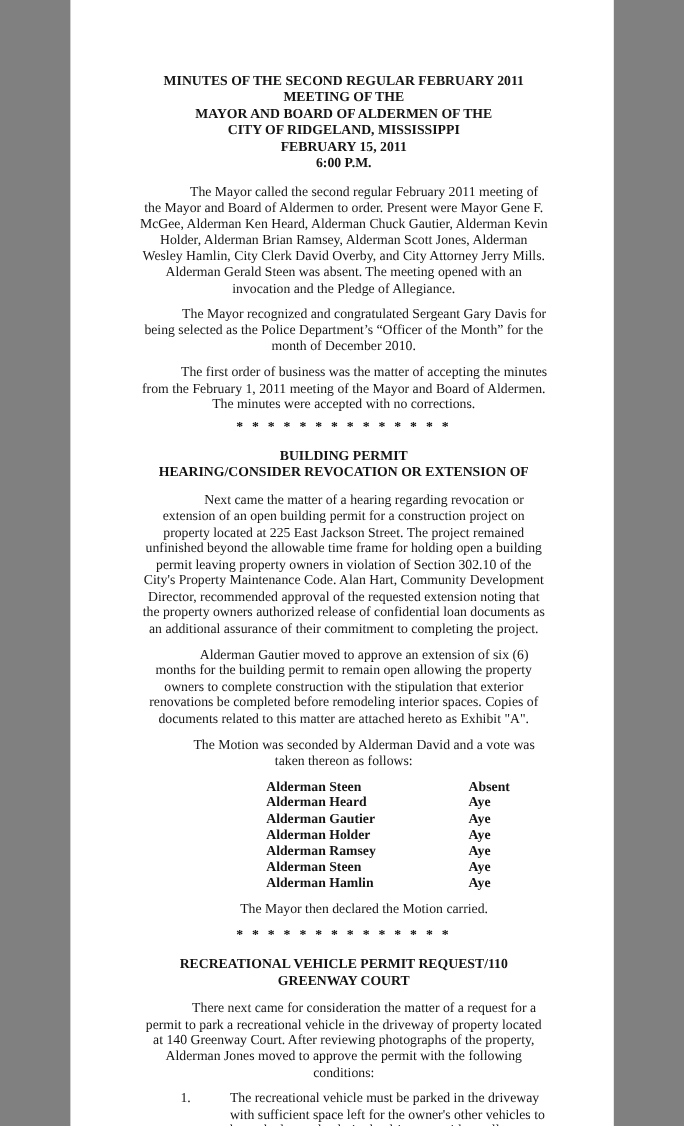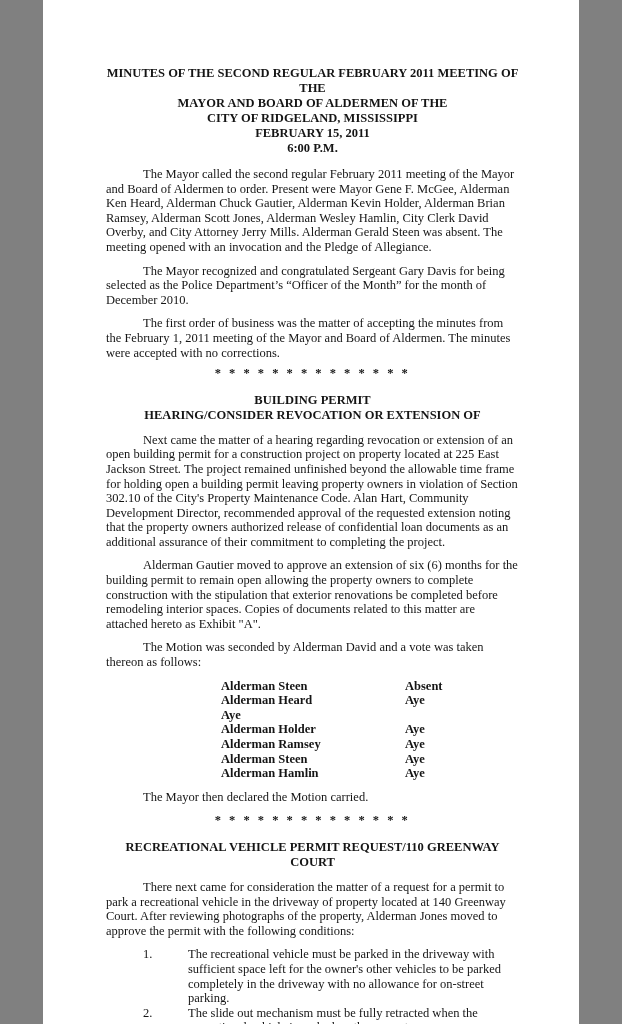--- a/index.html
+++ b/index.html
@@ -1,39 +1,39 @@
 <!DOCTYPE html>
 <html><head>
 <meta charset="utf-8">
 <style>
   html, body { margin: 0; padding: 0; background: #808080; }
   .page {
     position: relative;
-    width: 536px;
+    width: 494px;
     height: 1024px;
     margin: 0 auto;
     background: #ffffff;
     box-sizing: border-box;
     padding: 66px 60px 0 63px;
     font-family: "Liberation Serif", "DejaVu Serif", serif;
     font-size: 12.5px;
     line-height: 14.6px;
     color: #151515;
     overflow: hidden;
   }
   .title-block {
     text-align: center;
     font-weight: bold;
     line-height: 15px;
     margin: 0 0 11px 0;
   }
   p.body-par {
     margin: 0 0 9px 0;
     text-indent: 37px;
-    text-align: left;
+    text-align: center;
   }
   .separator {
     text-align: center;
     font-weight: bold;
     letter-spacing: 2.5px;
     margin: -3px 0 12px 0;
   }
   .separator.sep-lg {
     margin: 7px 0 12px 0;
   }
@@ -91,20 +91,21 @@
   <div class="vote-table">
     <div class="vote-row">
       <span class="vote-name">Alderman Steen</span>
       <span class="vote-value">Absent</span>
     </div>
     <div class="vote-row">
       <span class="vote-name">Alderman Heard</span>
       <span class="vote-value">Aye</span>
     </div>
     <div class="vote-row">
+      <span class="vote-name">Alderman Gautier</span>
       <span class="vote-value">Aye</span>
     </div>
     <div class="vote-row">
       <span class="vote-name">Alderman Holder</span>
       <span class="vote-value">Aye</span>
     </div>
     <div class="vote-row">
       <span class="vote-name">Alderman Ramsey</span>
       <span class="vote-value">Aye</span>
     </div>

